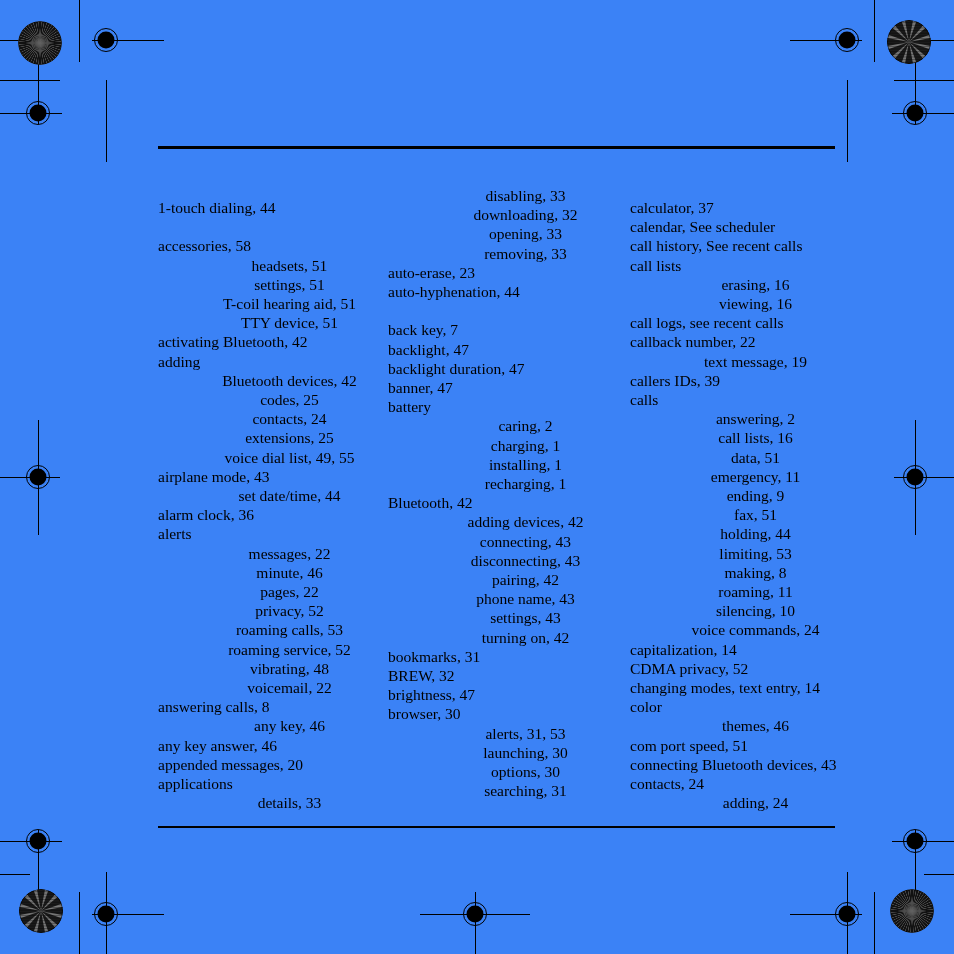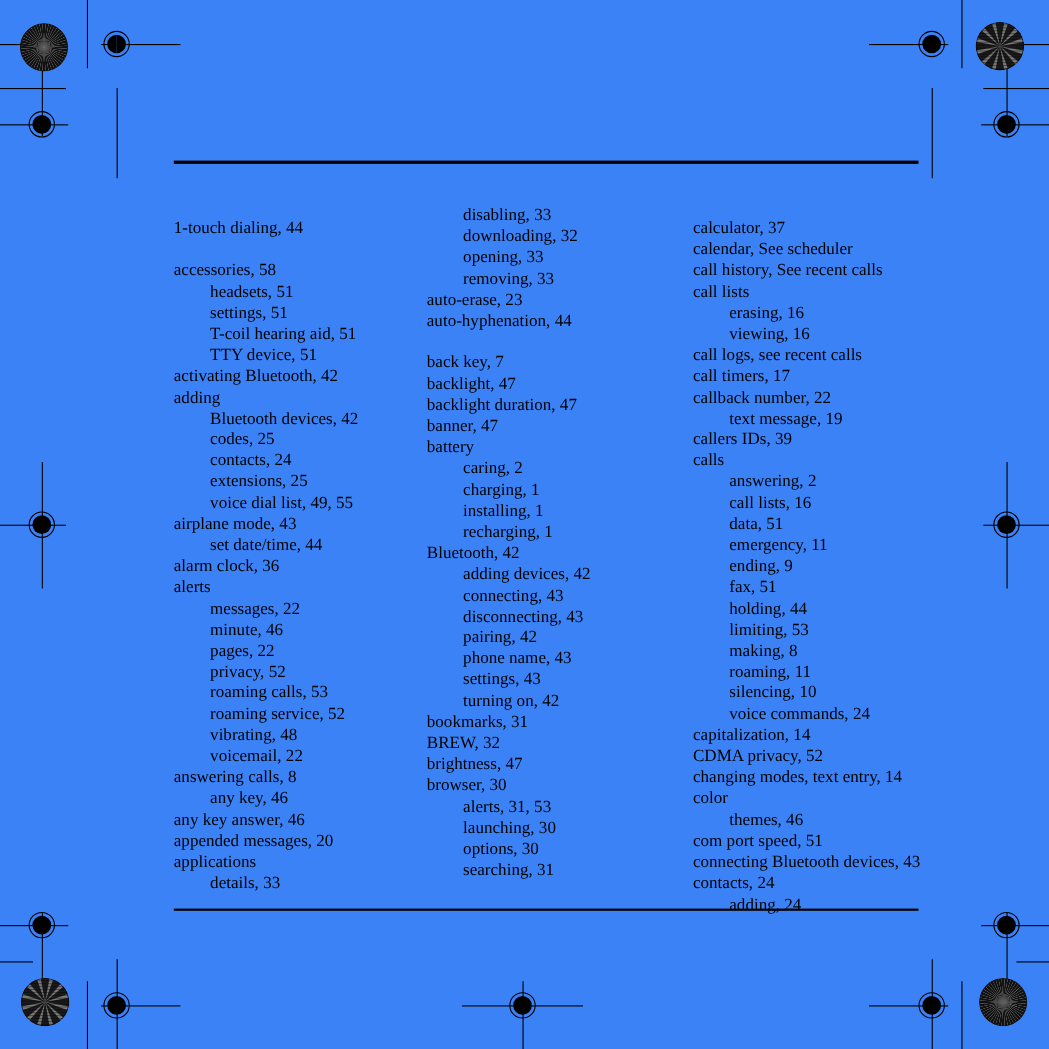--- a/index.html
+++ b/index.html
@@ -87,21 +87,21 @@
     font-size: 15.5px;
     line-height: 19.2px;
     white-space: nowrap;
   }
   .col-1 { width: 230px; padding-top: 12px; }
   .col-2 { width: 242px; padding-top: 0px; }
   .col-3 { width: 218px; padding-top: 12px; }
 
   .entry { display: block; }
   .entry.lvl-1 { padding-left: 0px; }
-  .entry.lvl-2 { padding-left: 33px; }
+  .entry.lvl-2 { padding-left: 33px; text-align: center; }
   .entry.spacer {
     height: 19.2px;
     visibility: hidden;
   }
 </style>
 </head>
 <body>
 
 <div id="page">
 
@@ -503,21 +503,20 @@
         <span class="entry lvl-2">searching, 31</span>
       </div>
     <div class="col col-3">
         <span class="entry lvl-1">calculator, 37</span>
         <span class="entry lvl-1">calendar, See scheduler</span>
         <span class="entry lvl-1">call history, See recent calls</span>
         <span class="entry lvl-1">call lists</span>
         <span class="entry lvl-2">erasing, 16</span>
         <span class="entry lvl-2">viewing, 16</span>
         <span class="entry lvl-1">call logs, see recent calls</span>
-        <span class="entry lvl-1">call timers, 17</span>
         <span class="entry lvl-1">callback number, 22</span>
         <span class="entry lvl-2">text message, 19</span>
         <span class="entry lvl-1">callers IDs, 39</span>
         <span class="entry lvl-1">calls</span>
         <span class="entry lvl-2">answering, 2</span>
         <span class="entry lvl-2">call lists, 16</span>
         <span class="entry lvl-2">data, 51</span>
         <span class="entry lvl-2">emergency, 11</span>
         <span class="entry lvl-2">ending, 9</span>
         <span class="entry lvl-2">fax, 51</span>

